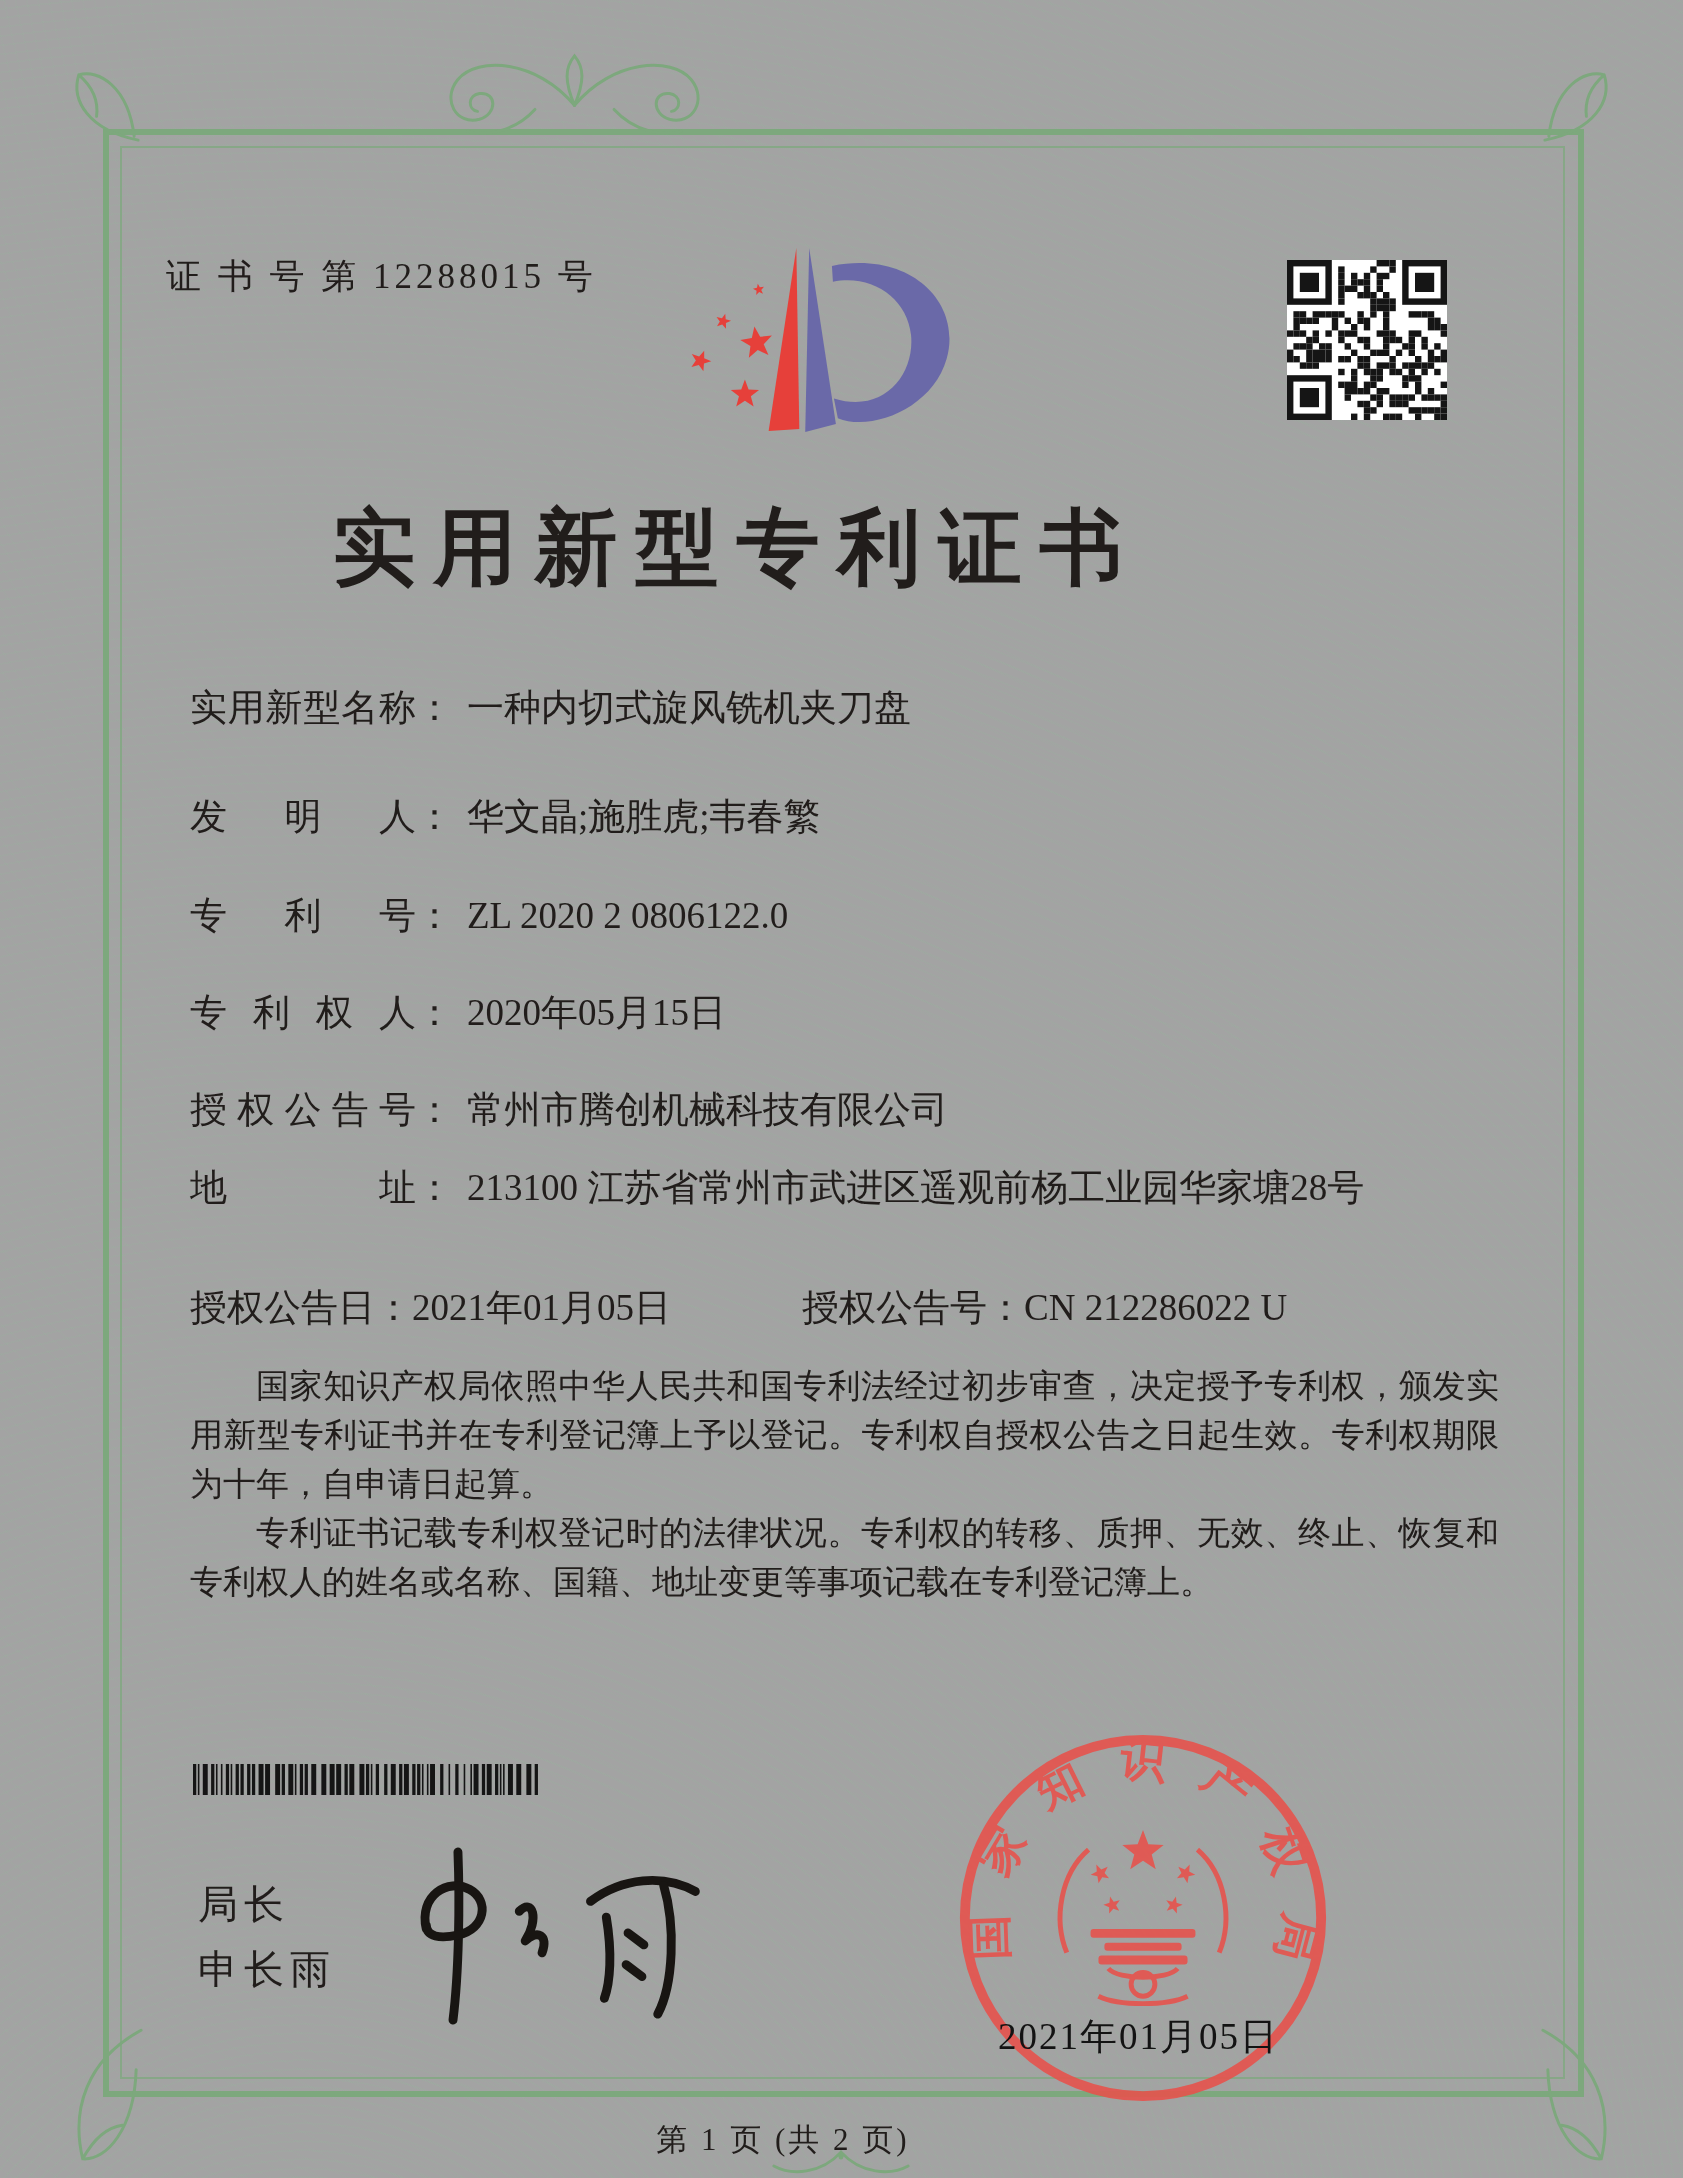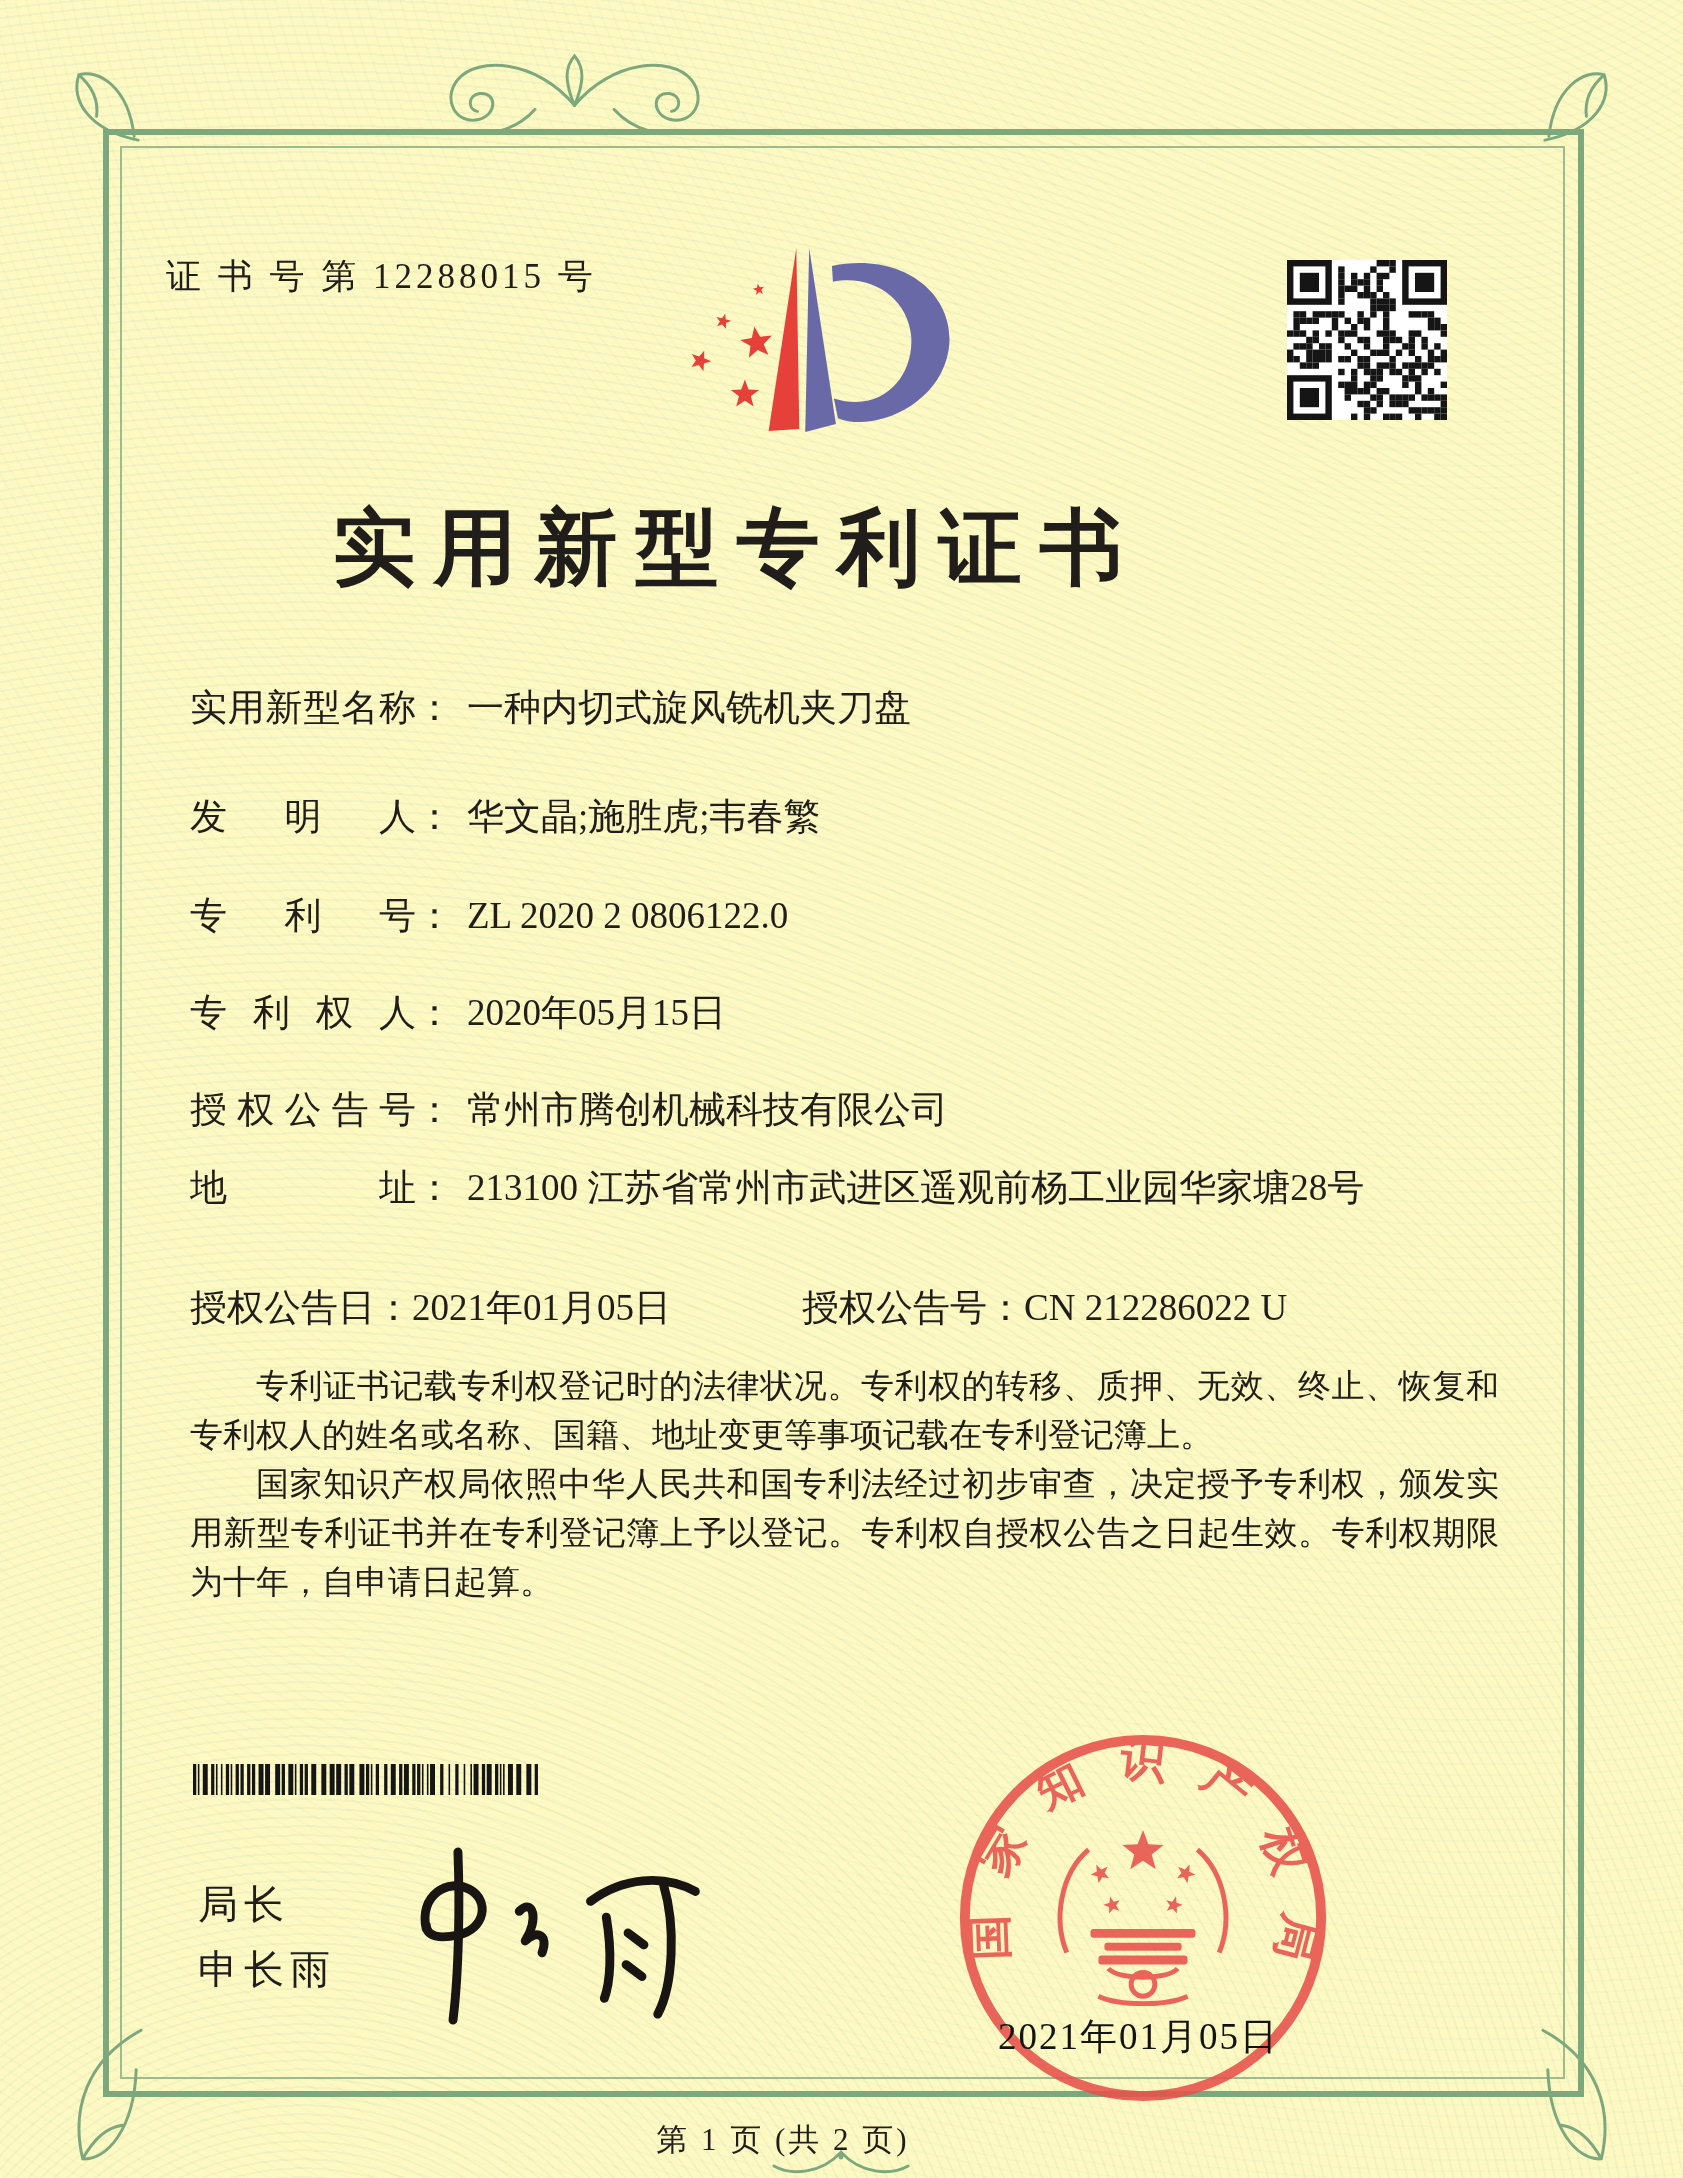--- a/index.html
+++ b/index.html
@@ -5,21 +5,21 @@
   :root{
     --border-green:#7da87d;
     --seal-red:#e8514b;
     --logo-red:#e6403a;
     --logo-blue:#6a69a8;
     --ink:#211d1b;
   }
   html,body{margin:0;padding:0;background:#fff;}
   .page{
     position:relative;width:1683px;height:2178px;overflow:hidden;
-    background:#fef9c3;
+    background:#a3a3a3;
     font-family:"Liberation Serif","DejaVu Serif",serif;
     color:var(--ink);
   }
   .page::before{
     content:"";position:absolute;inset:0;pointer-events:none;
     background:
       repeating-radial-gradient(circle at 18% 112%, rgba(140,190,150,.10) 0 2px, rgba(0,0,0,0) 2px 9px),
       repeating-radial-gradient(circle at 88% -14%, rgba(140,190,150,.06) 0 2px, rgba(0,0,0,0) 2px 11px);
   }
   .frame-outer{position:absolute;left:103px;top:129px;width:1469px;height:1956px;border:6px solid var(--border-green);}
@@ -355,22 +355,22 @@
     </div>
     <div class="frow" style="top:1163px">
       <span class="f-label">地址</span><span>：</span><span class="f-value">213100 江苏省常州市武进区遥观前杨工业园华家塘28号</span>
     </div>
     <div class="frow" style="top:1283px">
       <span>授权公告日</span><span>：</span><span>2021年01月05日</span><span class="grant-gap"></span><span>授权公告号</span><span>：</span><span>CN 212286022 U</span>
     </div>
   </div>
 
   <div class="body-text">
+    <p>国家知识产权局依照中华人民共和国专利法经过初步审查，决定授予专利权，颁发实用新型专利证书并在专利登记簿上予以登记。专利权自授权公告之日起生效。专利权期限为十年，自申请日起算。</p>
     <p>专利证书记载专利权登记时的法律状况。专利权的转移、质押、无效、终止、恢复和专利权人的姓名或名称、国籍、地址变更等事项记载在专利登记簿上。</p>
-    <p>国家知识产权局依照中华人民共和国专利法经过初步审查，决定授予专利权，颁发实用新型专利证书并在专利登记簿上予以登记。专利权自授权公告之日起生效。专利权期限为十年，自申请日起算。</p>
   </div>
 
   <svg class="barcode" viewBox="0 0 362 31" preserveAspectRatio="none">
     <g id="barcode-svg">
         <rect x="0.0" y="0" width="3.3" height="31"></rect>
         <rect x="4.9" y="0" width="1.6" height="31"></rect>
         <rect x="9.9" y="0" width="5.0" height="31"></rect>
         <rect x="18.3" y="0" width="3.3" height="31"></rect>
         <rect x="23.2" y="0" width="1.6" height="31"></rect>
         <rect x="28.2" y="0" width="1.6" height="31"></rect>

